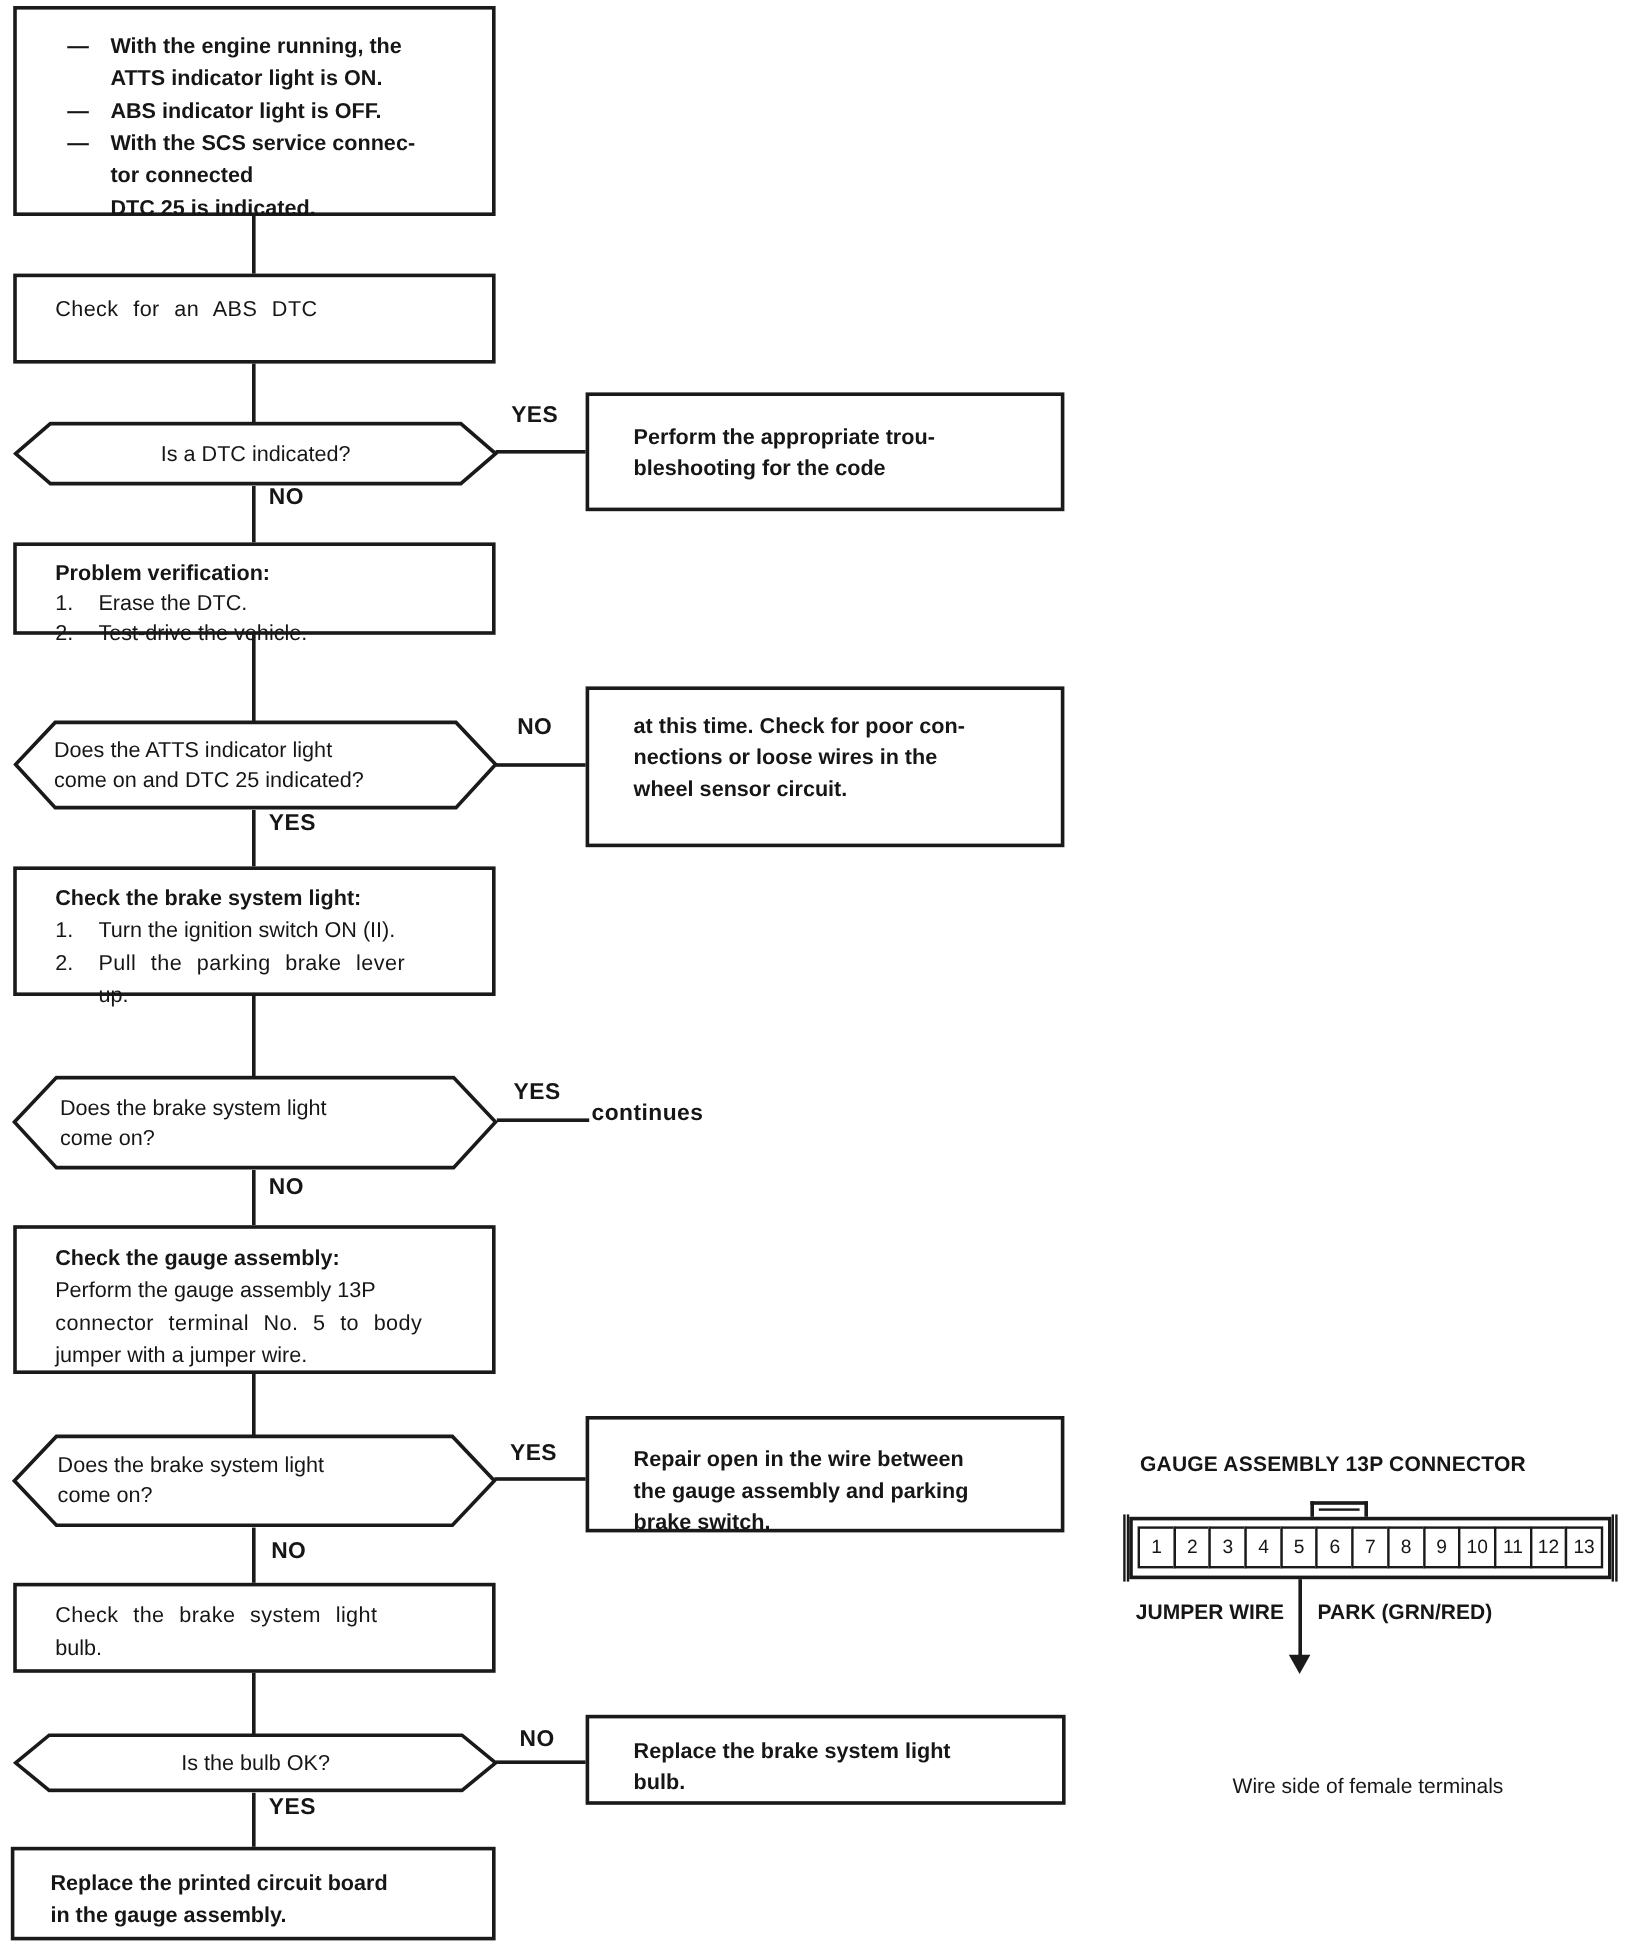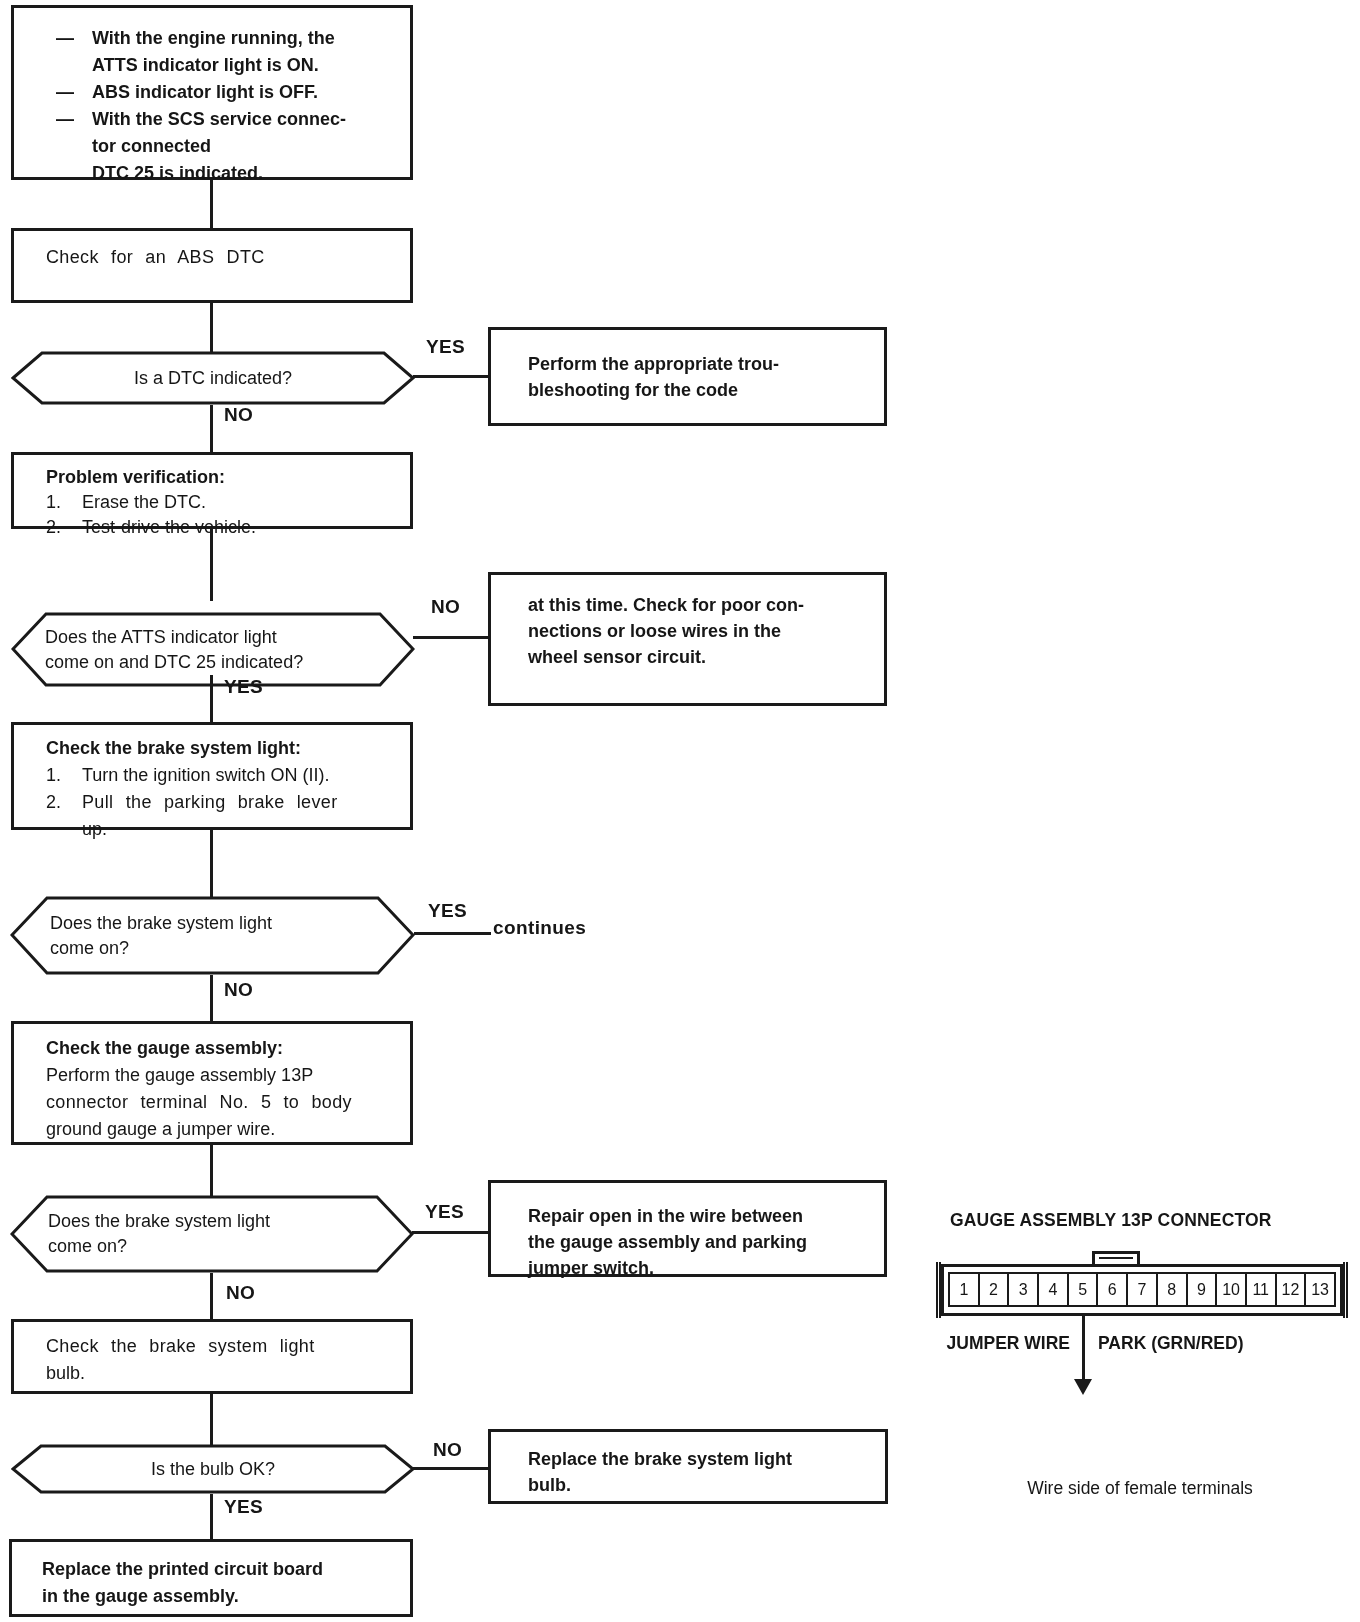--- a/index.html
+++ b/index.html
@@ -115,21 +115,21 @@
         <span class="tx">Erase the DTC.</span>
       </div>
     <div class="row">
         <span class="mk">2.</span>
         <span class="tx">Test-drive the vehicle.</span>
       </div>
   </div>
 
   <div class="vline" style="left:210px;top:529px;height:72px;"></div>
 
-  <div class="hex" style="left:11px;top:600px;width:404px;height:75px;margin-top:12px;">
+  <div class="hex" style="left:11px;top:600px;width:404px;height:75px;">
     <svg width="404" height="75">
       <polygon points="2,37 35,2 369,2 402,37 369,73 35,73" fill="#ffffff" stroke="#1a1a1a" stroke-width="3"></polygon>
     </svg>
     <div class="htext" style="padding-left:34px;">
       <div>Does the ATTS indicator light</div>
       <div>come on and DTC 25 indicated?</div>
     </div>
   </div>
 
   <div class="lbl" style="left:431px;top:596px;">NO</div>
@@ -176,21 +176,21 @@
   <div class="hline" style="left:414px;top:932px;width:77px;"></div>
   <div class="lbl" style="left:493px;top:917px;">continues</div>
   <div class="lbl" style="left:224px;top:979px;">NO</div>
 
   <div class="vline" style="left:210px;top:975px;height:46px;"></div>
 
   <div class="box" style="left:11px;top:1021px;width:402px;height:124px;padding:11px 8px 0 32px;line-height:27px;">
     <div class="bold">Check the gauge assembly:</div>
     <div>Perform the gauge assembly 13P</div>
     <div class="spread">connector terminal No. 5 to body</div>
-    <div>ground gauge a jumper wire.</div>
+    <div>jumper with a jumper wire.</div>
   </div>
 
   <div class="vline" style="left:210px;top:1145px;height:51px;"></div>
 
   <div class="hex" style="left:10px;top:1195px;width:404px;height:78px;">
     <svg width="404" height="78">
       <polygon points="2,39 37,2 367,2 402,39 367,76 37,76" fill="#ffffff" stroke="#1a1a1a" stroke-width="3"></polygon>
     </svg>
     <div class="htext" style="padding-left:38px;">
       <div>Does the brake system light</div>
@@ -198,21 +198,21 @@
     </div>
   </div>
 
   <div class="lbl" style="left:425px;top:1201px;">YES</div>
   <div class="hline" style="left:412px;top:1231px;width:77px;"></div>
   <div class="lbl" style="left:226px;top:1282px;">NO</div>
 
   <div class="box bold" style="left:488px;top:1180px;width:399px;height:97px;padding:20px 8px 0 37px;">
     <div>Repair open in the wire between</div>
     <div>the gauge assembly and parking</div>
-    <div>jumper switch.</div>
+    <div>brake switch.</div>
   </div>
 
   <div class="vline" style="left:210px;top:1273px;height:47px;"></div>
 
   <div class="box" style="left:11px;top:1319px;width:402px;height:75px;padding:11px 8px 0 32px;line-height:27px;">
     <div class="spread">Check the brake system light</div>
     <div>bulb.</div>
   </div>
 
   <div class="vline" style="left:210px;top:1394px;height:51px;"></div>

